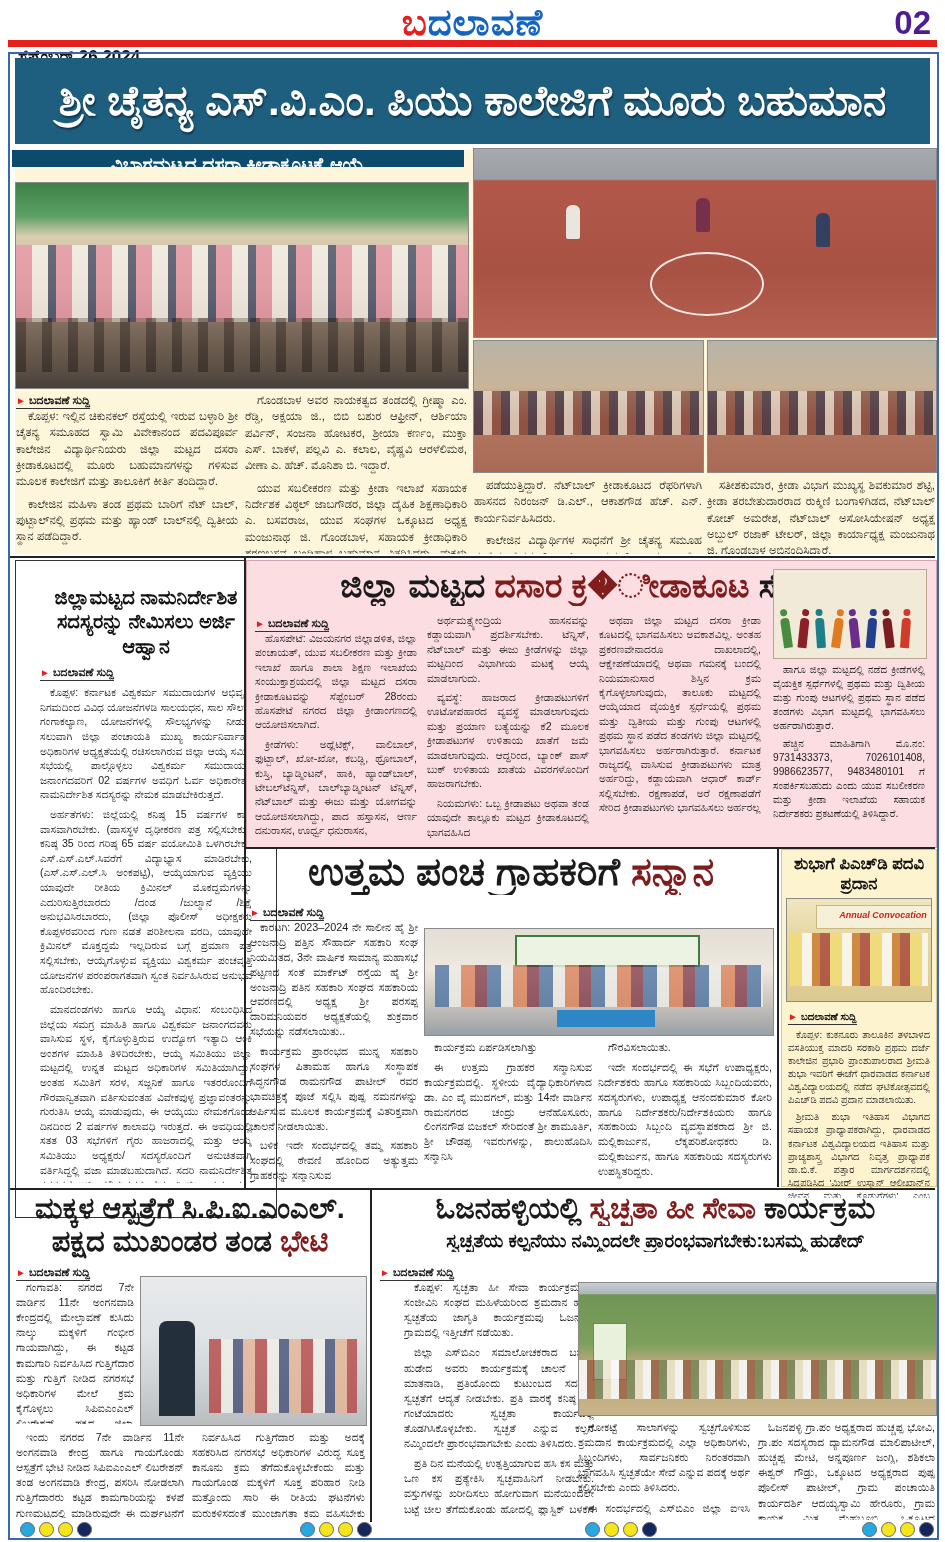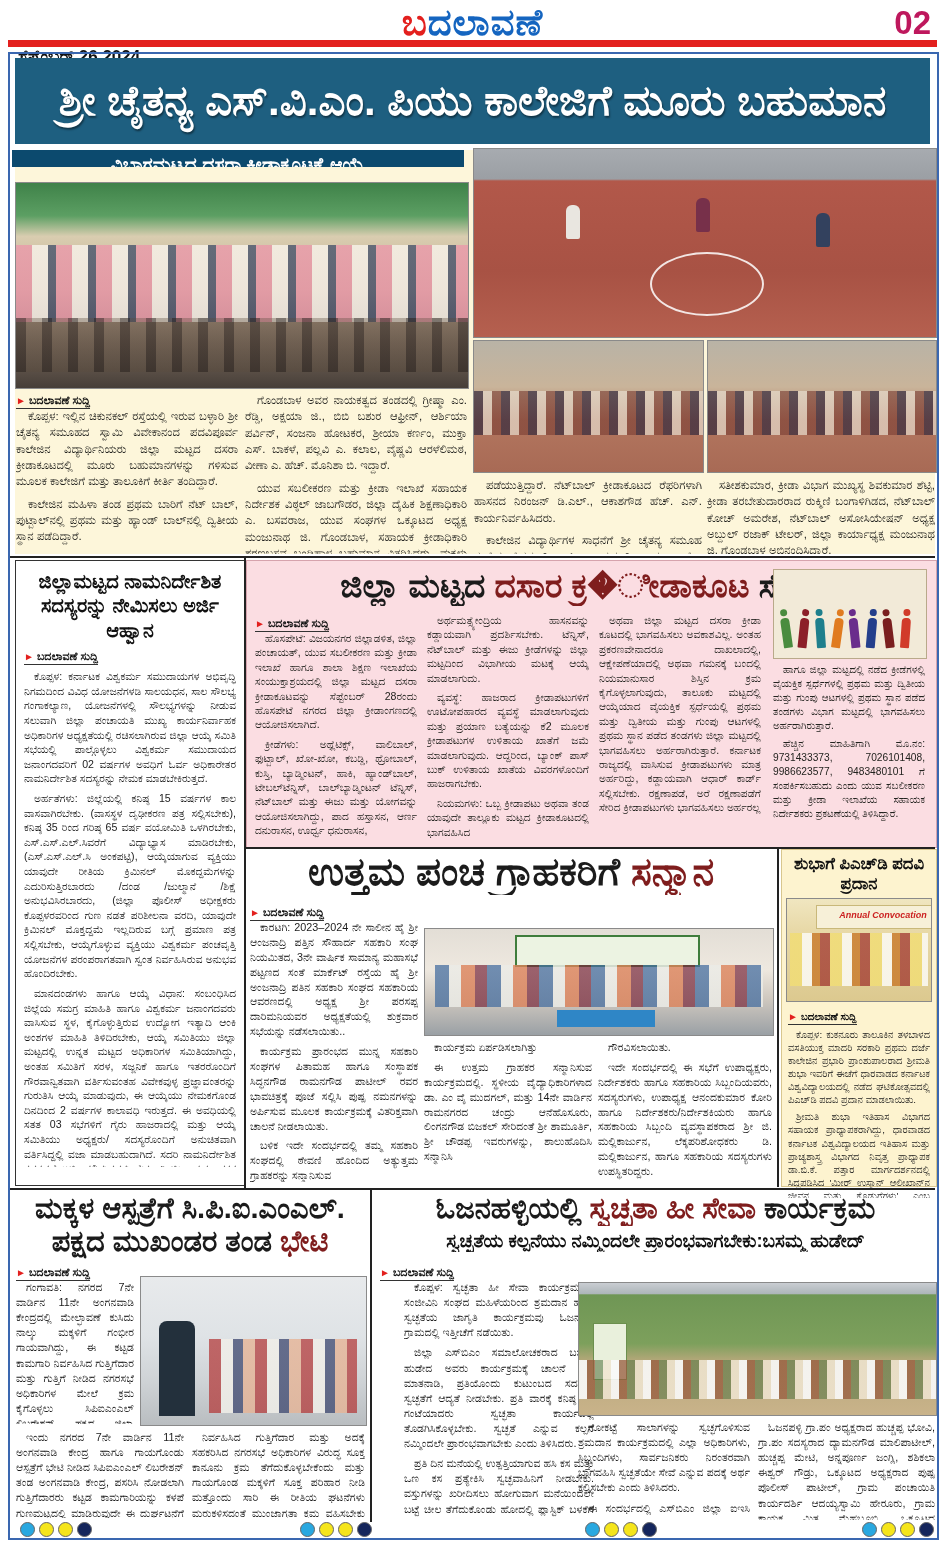--- a/index.html
+++ b/index.html
@@ -3,21 +3,21 @@
 <meta charset="utf-8">
 <style>
   html,body{margin:0;padding:0;background:#ffffff;}
   .page{position:relative;width:945px;height:1542px;background:#ffffff;overflow:hidden;
         font-family:"Liberation Sans",sans-serif;color:#1b1b1b;}
   
   .hdr-date{position:absolute;left:18px;top:12px;font-size:17px;font-weight:bold;color:#111;margin-top:35px;}
   .masthead{position:absolute;left:0;top:2px;width:945px;text-align:center;font-size:37px;font-weight:bold;letter-spacing:1px;}
   .masthead .first{color:#e3201e;}
   .masthead .rest{color:#1565c0;}
-  .hdr-page{position:absolute;right:14px;top:4px;font-size:33px;font-weight:bold;color:#be185d;}
+  .hdr-page{position:absolute;right:14px;top:4px;font-size:33px;font-weight:bold;color:#4c1d95;}
   .redbar{position:absolute;left:8px;top:40px;width:929px;height:7px;background:#e3201e;}
   .frame{position:absolute;left:8px;top:52px;width:927px;height:1484px;border:2px solid #3a67b0;}
   
   .rule-h{position:absolute;background:#222;height:2px;}
   .rule-v{position:absolute;background:#222;width:2px;}
   .byline{font-size:11px;font-weight:bold;color:#111;border-bottom:1.5px solid #333;display:inline-block;padding-bottom:1px;}
   .byline .arrow{color:#e3201e;font-size:10px;margin-right:3px;}
   .body-txt{font-size:11.5px;line-height:1.42;text-align:justify;color:#23231f;overflow:hidden;}
   .body-txt p{margin:0 0 6px 0;text-indent:12px;}
   .abs{position:absolute;}
@@ -54,21 +54,21 @@
   .p-room{background:linear-gradient(180deg,#e8eaec 0%,#dfe3e6 40%,#cfd3d6 70%,#b9bdc0 100%);}
   .p-room .suit{position:absolute;left:8%;top:30%;width:16%;height:64%;background:#23303c;border-radius:8px 8px 0 0;}
   .p-room .group{position:absolute;left:30%;top:42%;width:66%;height:50%;
       background:repeating-linear-gradient(90deg,rgba(180,60,60,.75) 0 12px,rgba(240,238,232,.85) 12px 24px,rgba(60,70,110,.75) 24px 34px,rgba(230,180,150,.8) 34px 46px);}
   .p-green{background:linear-gradient(180deg,#c9cdd2 0%,#aeb6ba 8%,#6f9655 9%,#7da05c 46%,#b9a87c 60%,#c9b38a 100%);}
   .p-green .caps{position:absolute;left:0;top:58%;width:100%;height:30%;
       background:repeating-linear-gradient(90deg,rgba(250,250,250,.9) 0 8px,rgba(150,90,60,.75) 8px 16px,rgba(90,120,70,.6) 16px 24px,rgba(240,230,210,.85) 24px 32px);}
   .p-green .flag{position:absolute;left:4%;top:30%;width:9%;height:42%;background:#e9f0dc;border:1px solid #6b8f4e;}
   
   .title-red{color:#7f1d1d;}
-  .invite-box{position:absolute;left:15px;top:560px;width:228px;height:624px;border:1.5px solid #333;background:#fff;padding:0;}
+  .invite-box{position:absolute;left:15px;top:560px;width:228px;height:624px;border:1.5px solid #333;background:#fff;padding:16px;}
   .invite-title{margin:8px 6px 4px 6px;font-size:19.5px;font-weight:bold;text-align:center;line-height:1.25;color:#111;}
   .invite-body{margin:4px 8px;font-size:10.6px;line-height:1.38;text-align:justify;overflow:hidden;height:498px;}
   .invite-body p{margin:0 0 5px 0;text-indent:10px;}
   .pink-box{position:absolute;left:246px;top:560px;width:689px;height:286px;background:#fbdde2;border:1px solid #d6a3ad;}
   .pink-title{position:absolute;left:0;top:6px;width:100%;text-align:center;font-size:33px;font-weight:bold;white-space:nowrap;overflow:hidden;}
   .pink-col{position:absolute;font-size:10.6px;line-height:1.36;text-align:justify;overflow:hidden;color:#23231f;}
   .pink-col p{margin:0 0 5px 0;text-indent:10px;}
   .sports-box{position:absolute;left:526px;top:8px;width:152px;height:88px;background:#f2ead8;border:1px solid #b9a98a;}
   .sports-box i{position:absolute;bottom:10px;width:9px;height:30px;border-radius:4px 4px 1px 1px;}
   .sports-box i:before{content:"";position:absolute;top:-9px;left:1px;width:7px;height:7px;border-radius:50%;background:inherit;}

